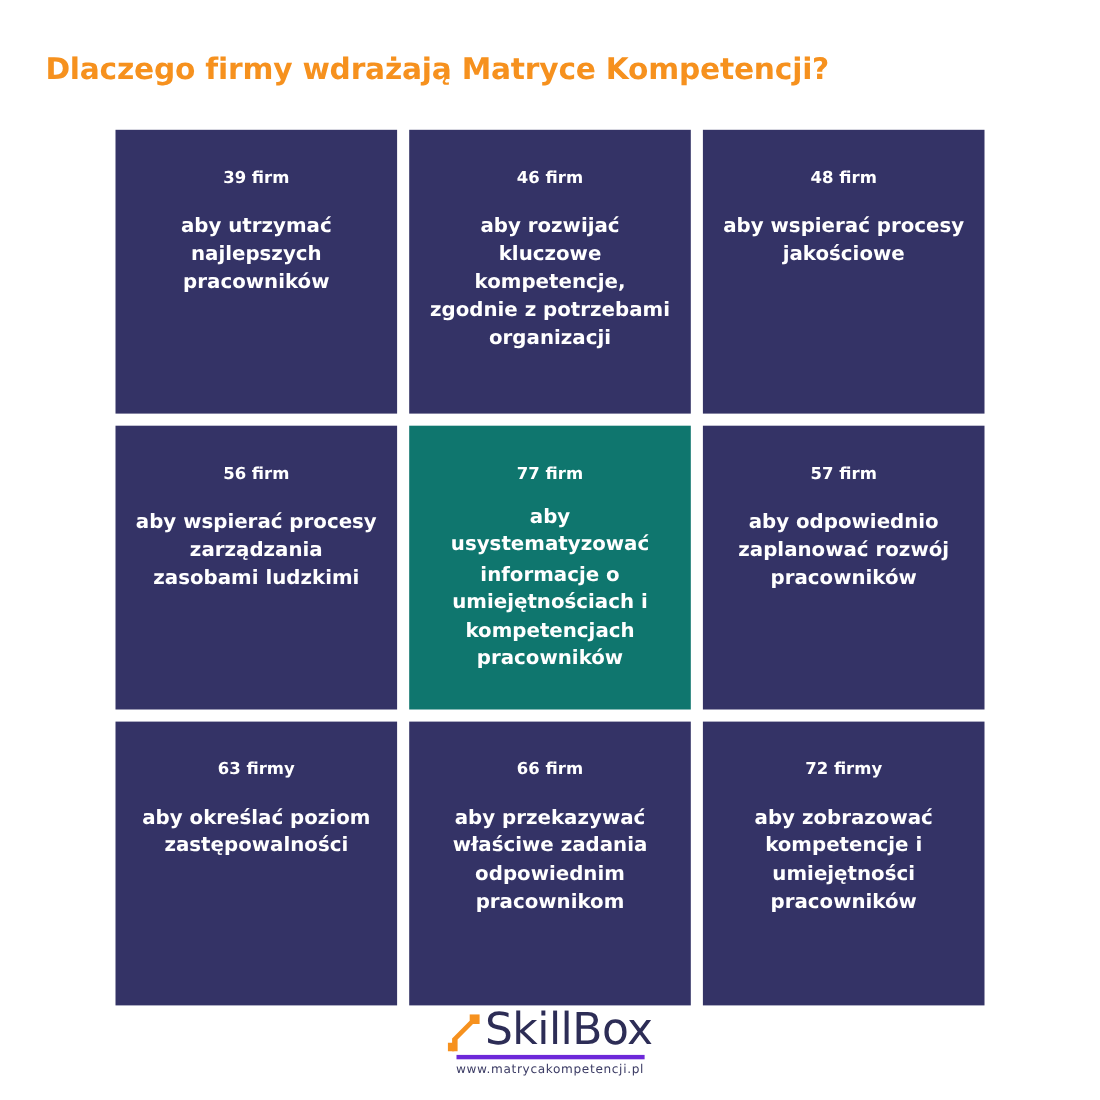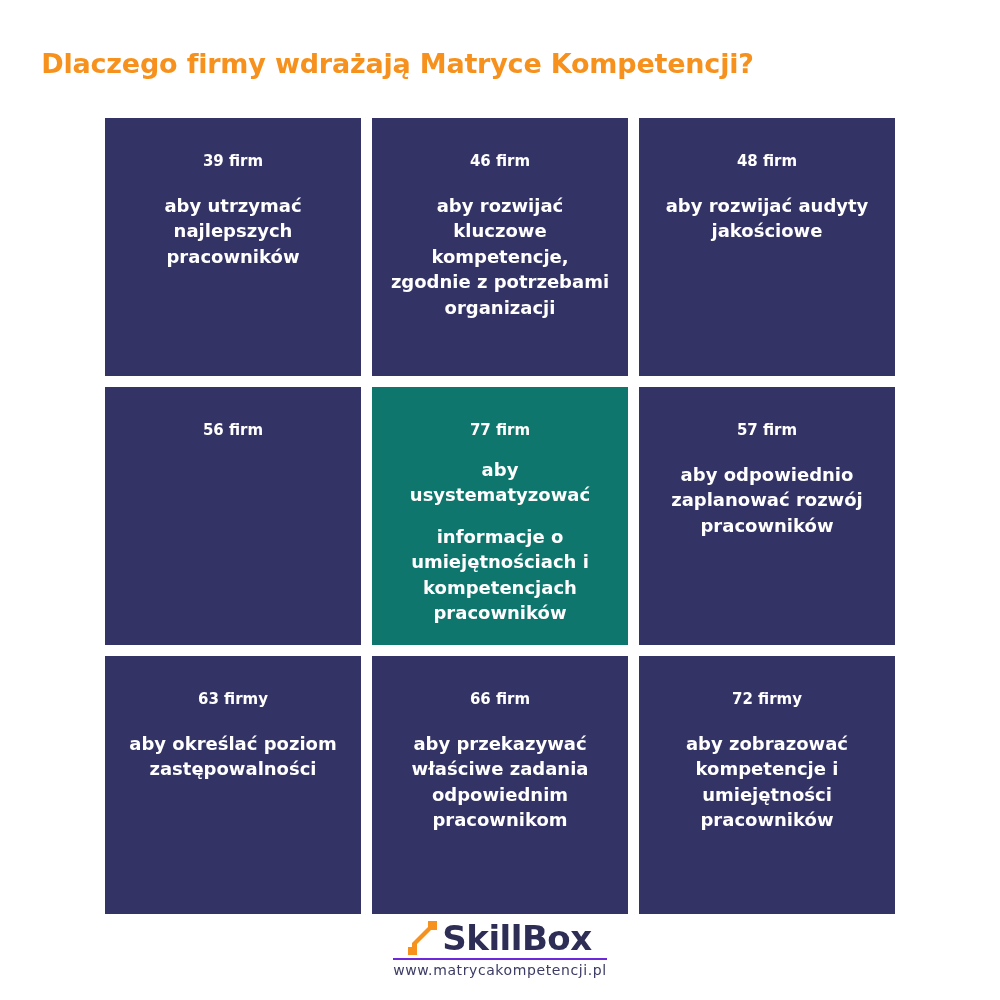--- a/index.html
+++ b/index.html
@@ -64,21 +64,21 @@
     font-size: 18px;
     font-weight: bold;
     line-height: 1.42;
     text-align: center;
   }
   .cell.highlight .cell-text {
     margin-top: 16px;
   }
   .cell.highlight .cell-text .lead {
     display: block;
-    margin-bottom: 16px;
+    margin-bottom: 2px;
   }
   .footer {
     position: absolute;
     bottom: 22px;
     left: 0;
     width: 1000px;
     display: flex;
     flex-direction: column;
     align-items: center;
   }
@@ -87,32 +87,32 @@
     align-items: flex-end;
     justify-content: center;
   }
   .logo-mark {
     width: 30px;
     height: 34px;
     margin-right: 4px;
     position: relative;
   }
   .logo-text {
-    font-size: 34px;
-    font-weight: bold;
+    font-size: 40px;
+    font-weight: normal;
     color: #2d2d56;
     letter-spacing: -0.5px;
     line-height: 1;
   }
   .logo-url {
     margin-top: 3px;
-    font-size: 14px;
+    font-size: 11px;
     color: #3b3b64;
     letter-spacing: 0.6px;
-    border-top: 2px solid #6d28d9;
+    border-top: 4px solid #6d28d9;
     padding-top: 2px;
   }
 </style>
 </head>
 <body>
 
 <div class="page">
 
   <div class="title">Dlaczego firmy wdrażają Matryce Kompetencji?</div>
 
@@ -123,25 +123,26 @@
       <div class="cell-text">aby utrzymać najlepszych pracowników</div>
     </div>
 
     <div class="cell">
       <div class="cell-count">46 firm</div>
       <div class="cell-text">aby rozwijać kluczowe kompetencje, zgodnie z potrzebami organizacji</div>
     </div>
 
     <div class="cell">
       <div class="cell-count">48 firm</div>
-      <div class="cell-text">aby rozwijać audyty jakościowe</div>
+      <div class="cell-text">aby wspierać procesy jakościowe</div>
     </div>
 
     <div class="cell">
       <div class="cell-count">56 firm</div>
+      <div class="cell-text">aby wspierać procesy zarządzania zasobami ludzkimi</div>
     </div>
 
     <div class="cell highlight">
       <div class="cell-count">77 firm</div>
       <div class="cell-text">
         <span class="lead">aby usystematyzować</span>
         <span>informacje o umiejętnościach i kompetencjach pracowników</span>
       </div>
     </div>
 

